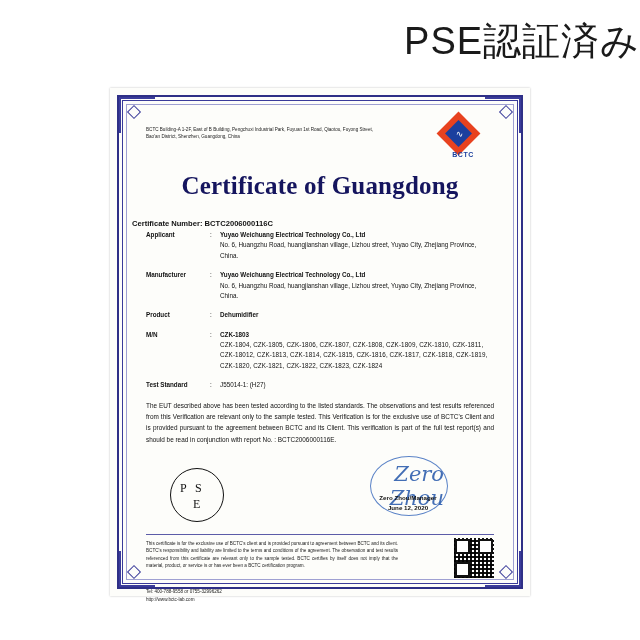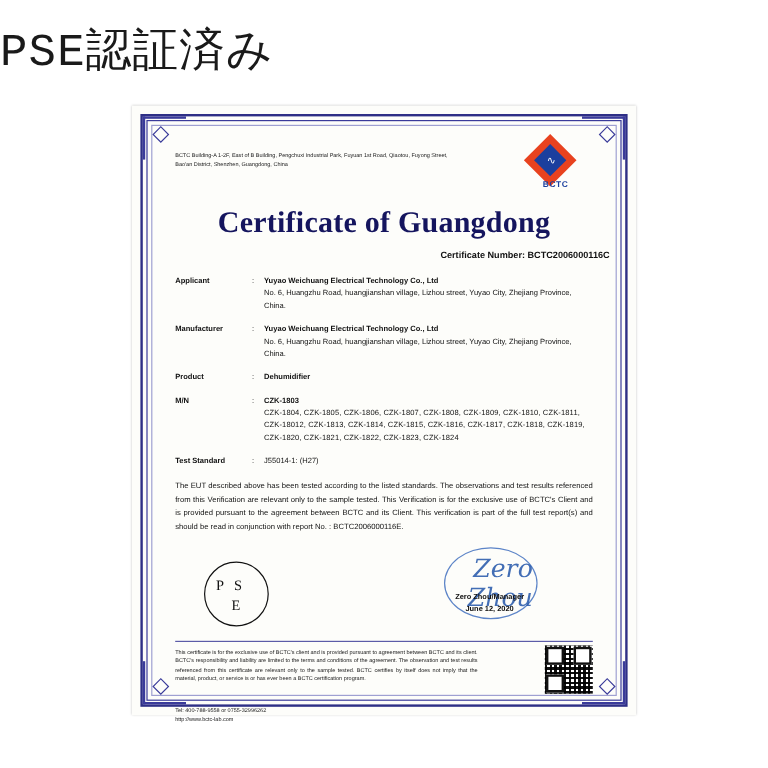--- a/index.html
+++ b/index.html
@@ -18,26 +18,26 @@
     width: 640px;
     height: 640px;
     background: #ffffff;
   }
   
   .headline {
     position: absolute;
     top: 16px;
     left: 0;
     width: 640px;
-    text-align: left;
+    text-align: right;
     font-size: 38px;
     font-weight: 400;
     color: #1a1a1a;
     letter-spacing: 1px;
-    font-family: Liberation Mono, monospace;
+    font-family: Liberation Sans, sans-serif;
   }
   
   .cert-sheet {
     position: absolute;
     left: 110px;
     top: 88px;
     width: 420px;
     height: 508px;
     background: #fdfdfa;
     box-shadow: 0 0 2px rgba(0,0,0,0.25);
@@ -150,23 +150,23 @@
     text-align: center;
     font-family: "Liberation Serif", serif;
     font-weight: bold;
     font-size: 25px;
     color: #15155e;
     letter-spacing: 0.2px;
   }
   .cert-number {
     position: absolute;
     left: 0;
-    top: 98px;
+    top: 109px;
     width: 100%;
-    text-align: right;
+    text-align: left;
     font-size: 7.6px;
     font-weight: bold;
     color: #111;
   }
   
   .fields {
     position: absolute;
     left: 14px;
     top: 120px;
     right: 14px;

